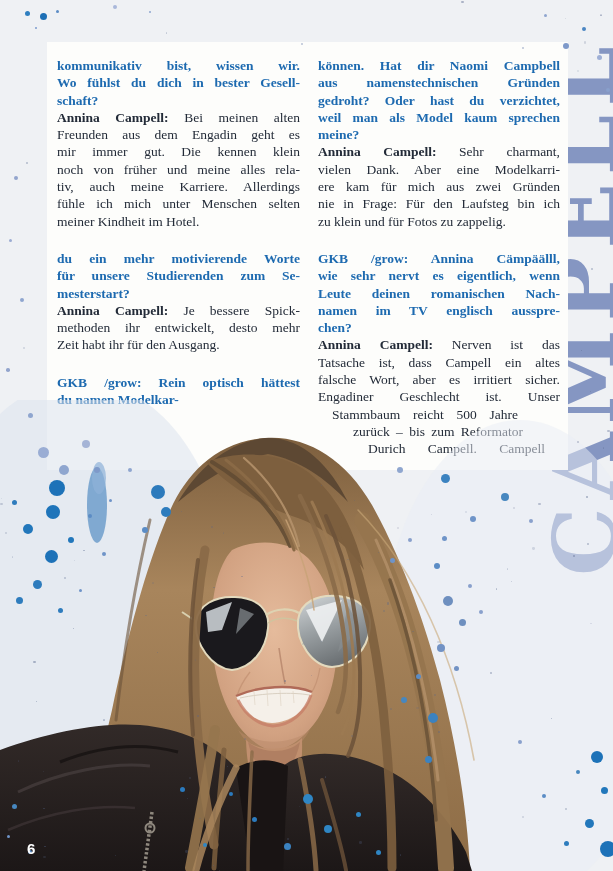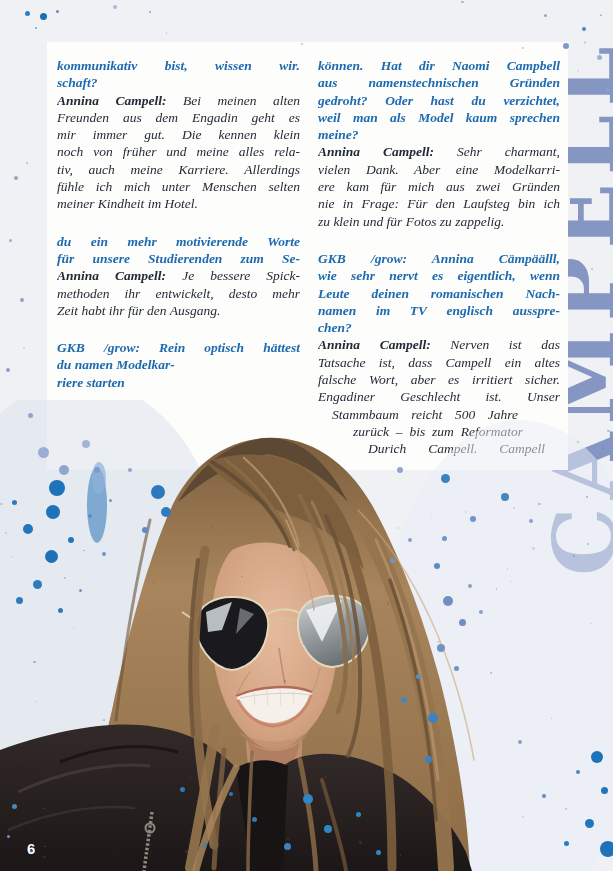--- a/index.html
+++ b/index.html
@@ -1,19 +1,19 @@
 <!DOCTYPE html>
 <html><head>
 <meta charset="utf-8">
 <style>
   html,body{margin:0;padding:0;background:#fff;}
   .page{position:relative;width:613px;height:871px;background:#eff1f4;overflow:hidden;
         font-family:"Liberation Serif",serif;}
   
-  .panel{position:absolute;left:47px;top:42px;width:521px;height:428px;background:#fdfdfb;z-index:2;font-style:italic;}
+  .panel{position:absolute;left:47px;top:42px;width:521px;height:428px;background:#fdfdfb;z-index:2;}
   .col{position:absolute;top:15px;width:243px;}
   .col-left{left:10px;}
   .col-right{left:271px;width:242px;}
   .line{height:17.3px;line-height:17.3px;font-size:13.5px;overflow:hidden;}
   .line.j{text-align:justify;text-align-last:justify;}
   .line.q{color:#1d6ab0;font-weight:bold;}
   .line.a{color:#232b38;}
   .line .pre{font-weight:bold;}
   .gap{height:20px;}
   
@@ -30,38 +30,39 @@
 </head>
 <body>
 
 <div class="page">
 
   <div class="sideLabel">CAMPELL</div>
 
   <div class="panel">
     <div class="col col-left" id="col-left">
         <div class="line q j">kommunikativ bist, wissen wir.</div>
+        <div class="line q j">Wo fühlst du dich in bester Gesell-</div>
         <div class="line q">schaft?</div>
         <div class="line a j"><span class="pre">Annina Campell: </span>Bei meinen alten</div>
         <div class="line a j">Freunden aus dem Engadin geht es</div>
         <div class="line a j">mir immer gut. Die kennen klein</div>
         <div class="line a j">noch von früher und meine alles rela-</div>
         <div class="line a j">tiv, auch meine Karriere. Allerdings</div>
         <div class="line a j">fühle ich mich unter Menschen selten</div>
         <div class="line a">meiner Kindheit im Hotel.</div>
         <div class="gap"></div>
         <div class="line q j">du ein mehr motivierende Worte</div>
         <div class="line q j">für unsere Studierenden zum Se-</div>
+        <div class="line q">mesterstart?</div>
         <div class="line a j"><span class="pre">Annina Campell: </span>Je bessere Spick-</div>
         <div class="line a j">methoden ihr entwickelt, desto mehr</div>
         <div class="line a">Zeit habt ihr für den Ausgang.</div>
         <div class="gap"></div>
         <div class="line q j">GKB /grow: Rein optisch hättest</div>
         <div class="line q">du namen Modelkar-</div>
-        <div class="line q">riere starten</div>
       </div>
     <div class="col col-right" id="col-right">
         <div class="line q j">können. Hat dir Naomi Campbell</div>
         <div class="line q j">aus namenstechnischen Gründen</div>
         <div class="line q j">gedroht? Oder hast du verzichtet,</div>
         <div class="line q j">weil man als Model kaum sprechen</div>
         <div class="line q">meine?</div>
         <div class="line a j"><span class="pre">Annina Campell: </span>Sehr charmant,</div>
         <div class="line a j">vielen Dank. Aber eine Modelkarri-</div>
         <div class="line a j">ere kam für mich aus zwei Gründen</div>

